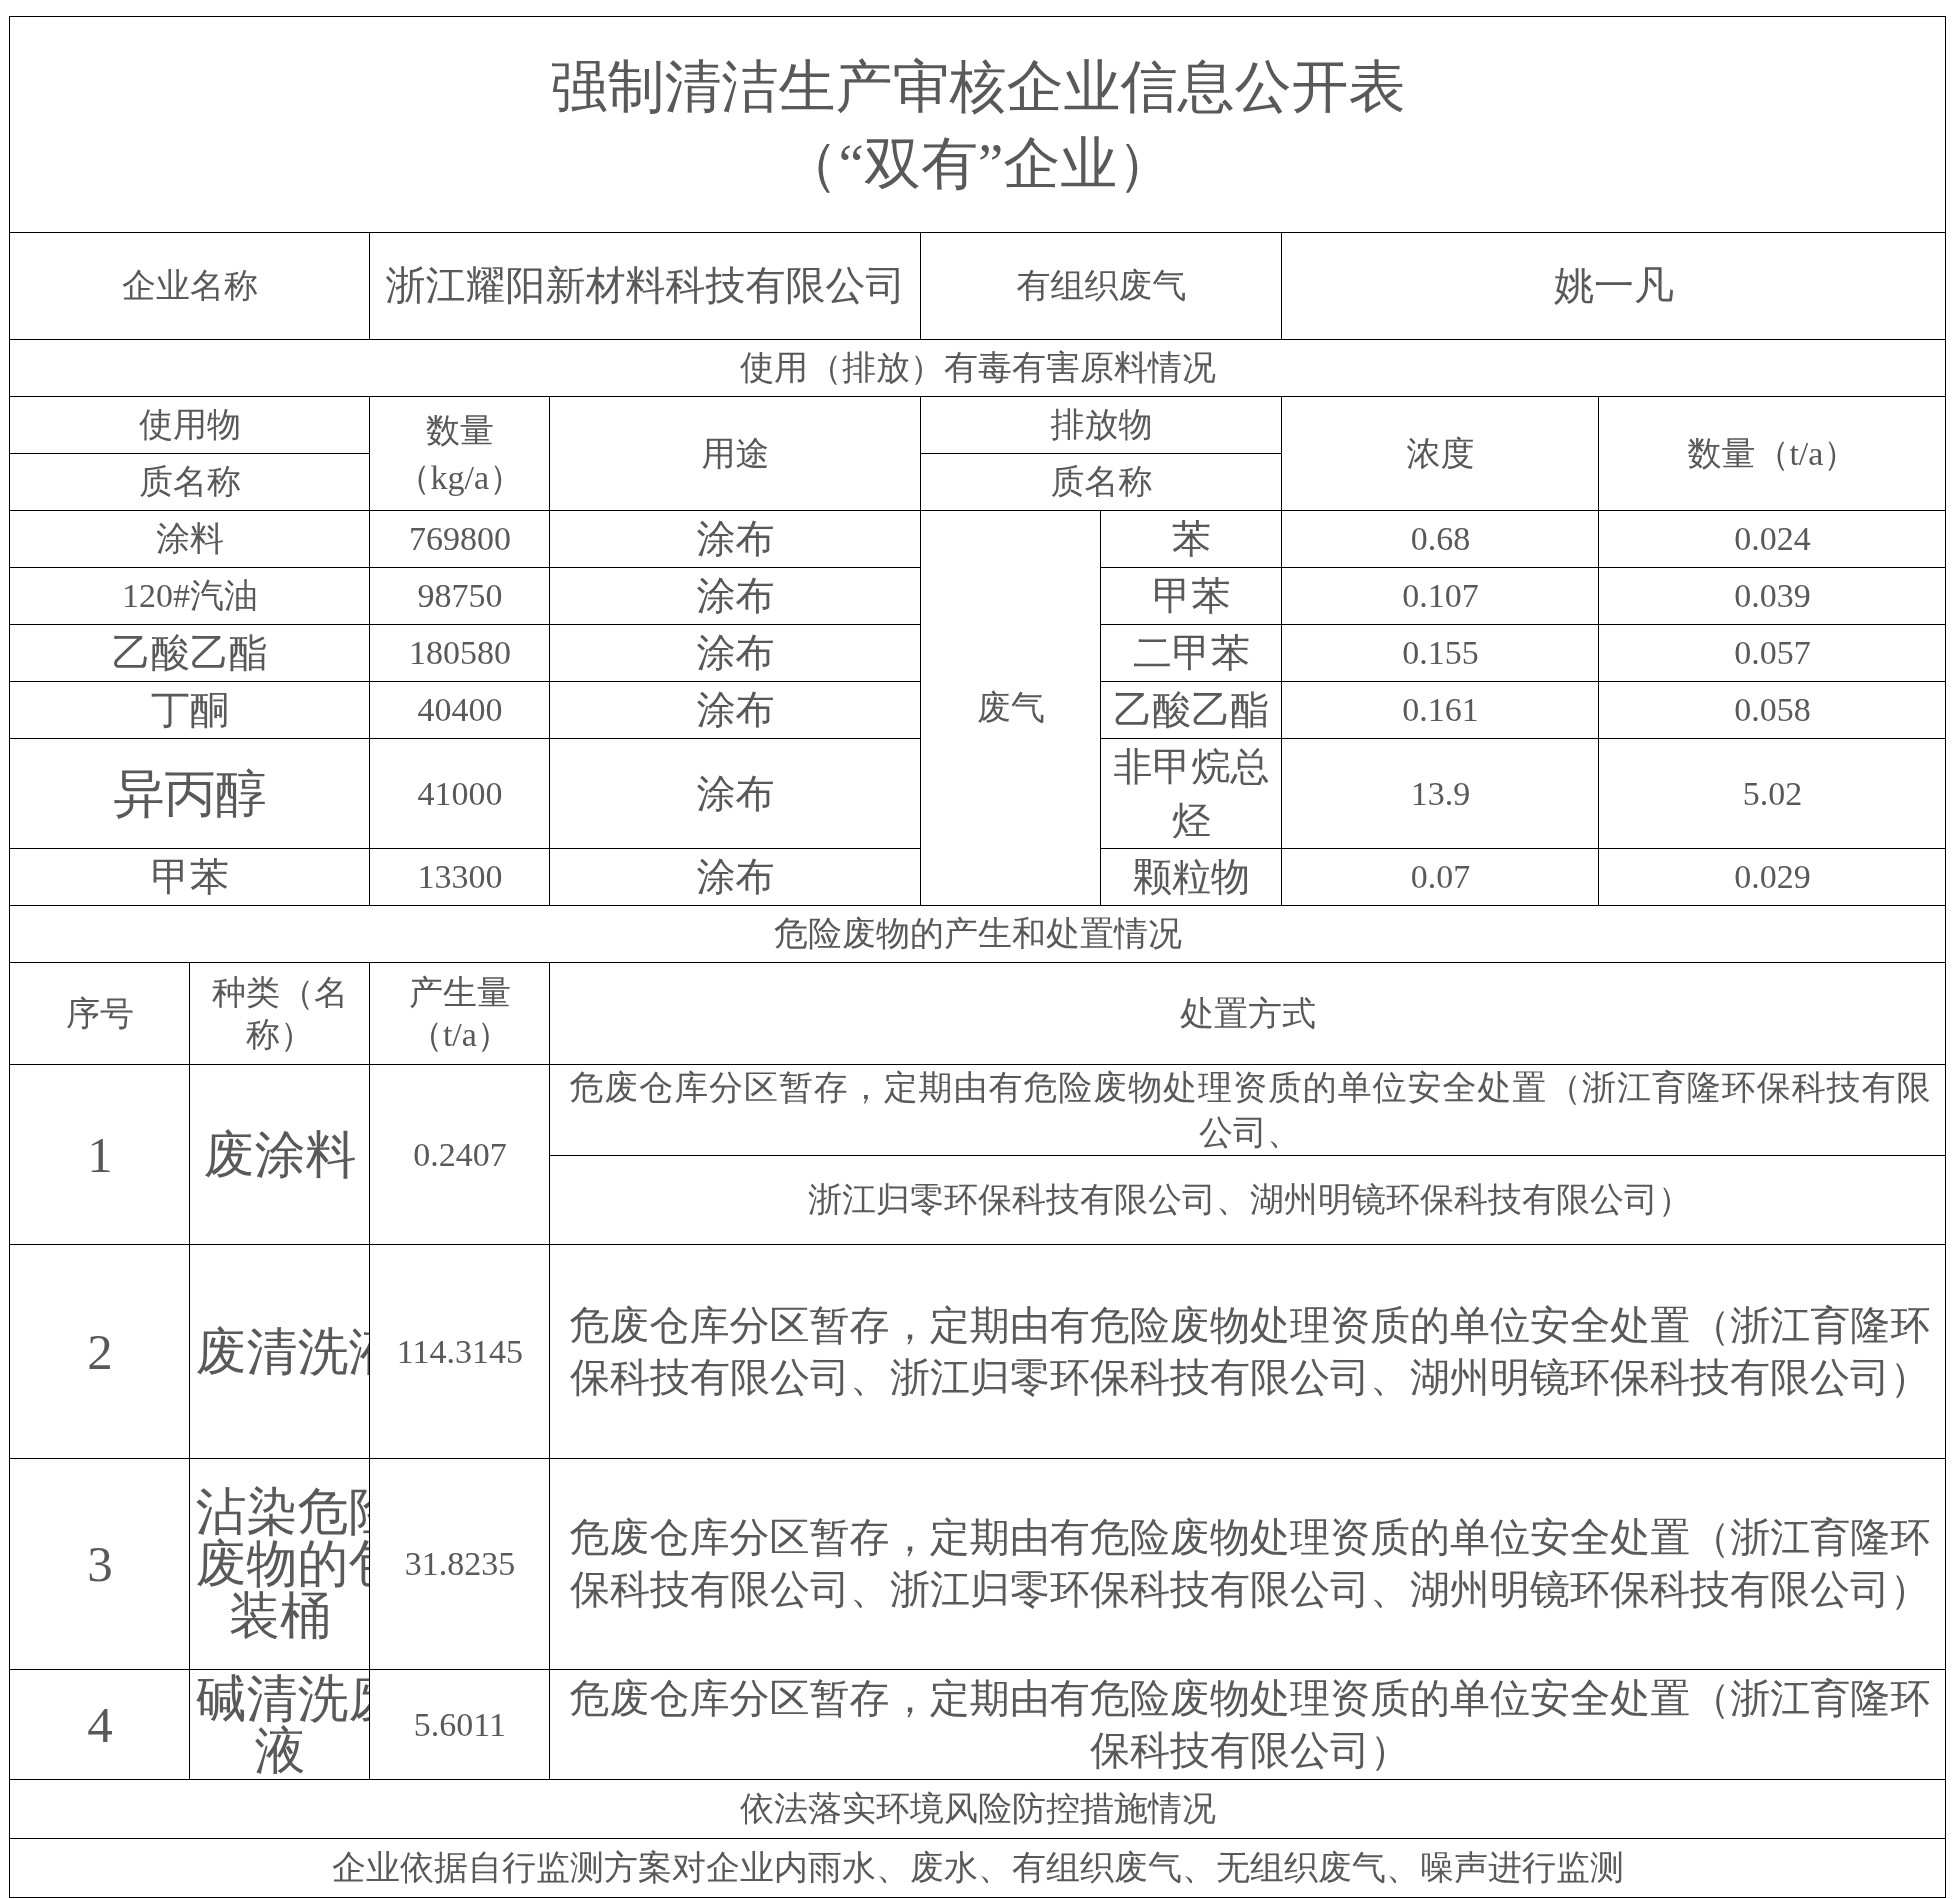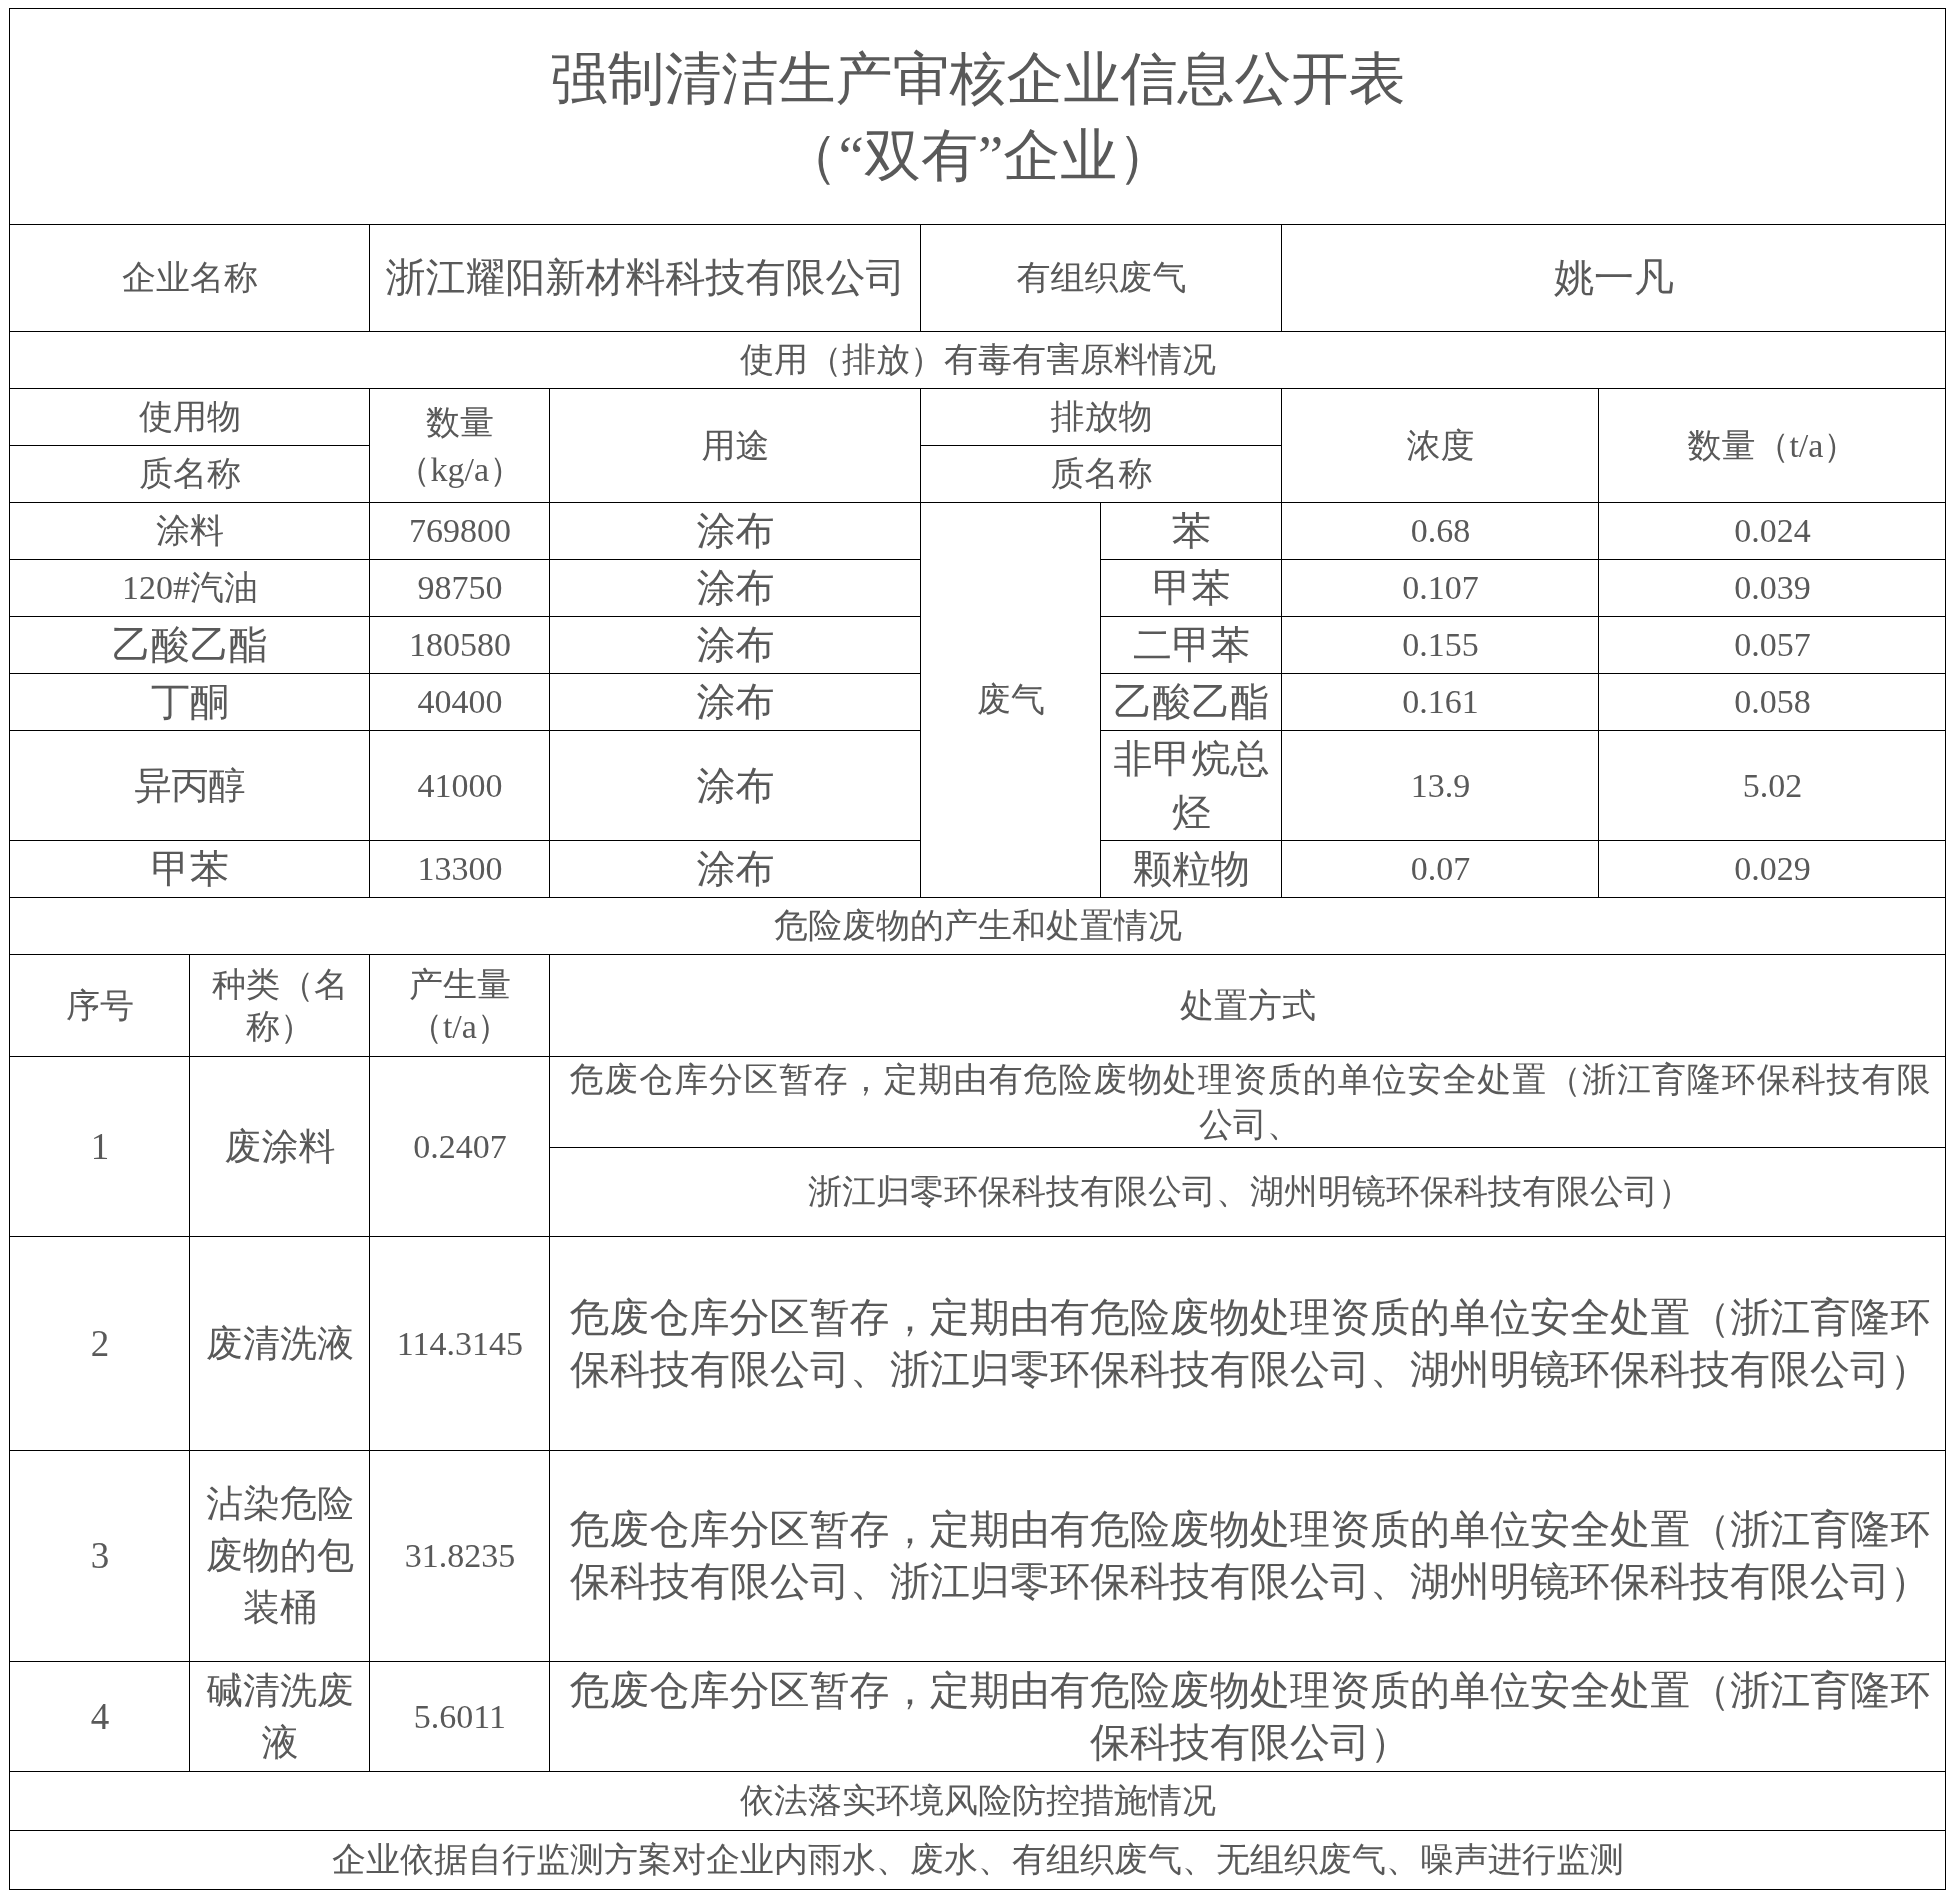--- a/index.html
+++ b/index.html
@@ -1,37 +1,37 @@
 <!DOCTYPE html>
 <html style="font-size:10px"><head>
 <meta charset="utf-8">
 <style>
   html, body { margin: 0; padding: 0; background: #ffffff; }
   body { width: 1955px; height: 1899px; position: relative; overflow: hidden; }
   .sheet {
-    position: absolute; left: 9.4px; top: 8px;
+    position: absolute; left: 9.4px; top: 16px;
     width: 1937px;
     border-collapse: collapse;
     table-layout: fixed;
     font-family: "Liberation Serif", "DejaVu Serif", serif;
     color: #595959;
   }
   .sheet td {
     border: 1.2px solid #000000;
     text-align: center;
     vertical-align: middle;
     padding: 0 5px;
     white-space: nowrap;
     overflow: hidden;
   }
   .ln { display: block; }
   .title { font-size: 57px; line-height: 77px; padding-top: 11.2px; }
   .f55 { font-size: 34px; line-height: 44px; }
   .f62 { font-size: 39px; line-height: 54px; margin-top: 25px; }
-  .f63 { font-size: 37px; line-height: 52px; }
+  .f63 { font-size: 51px; line-height: 52px; }
   .f64 { font-size: 40px; line-height: 52px; }
   .lh68 { line-height: 42px; }
   .lh72 { line-height: 45px; }
   .lh76 { line-height: 47px; }
   .disp { padding-left: 19px !important; padding-right: 15px !important; }
   .just { text-align: justify; text-align-last: justify; }
   .h-title { height: 216px; }
   .h-company { height: 107px; }
   .h92 { height: 57px; }
   .h95 { height: 59px; }

